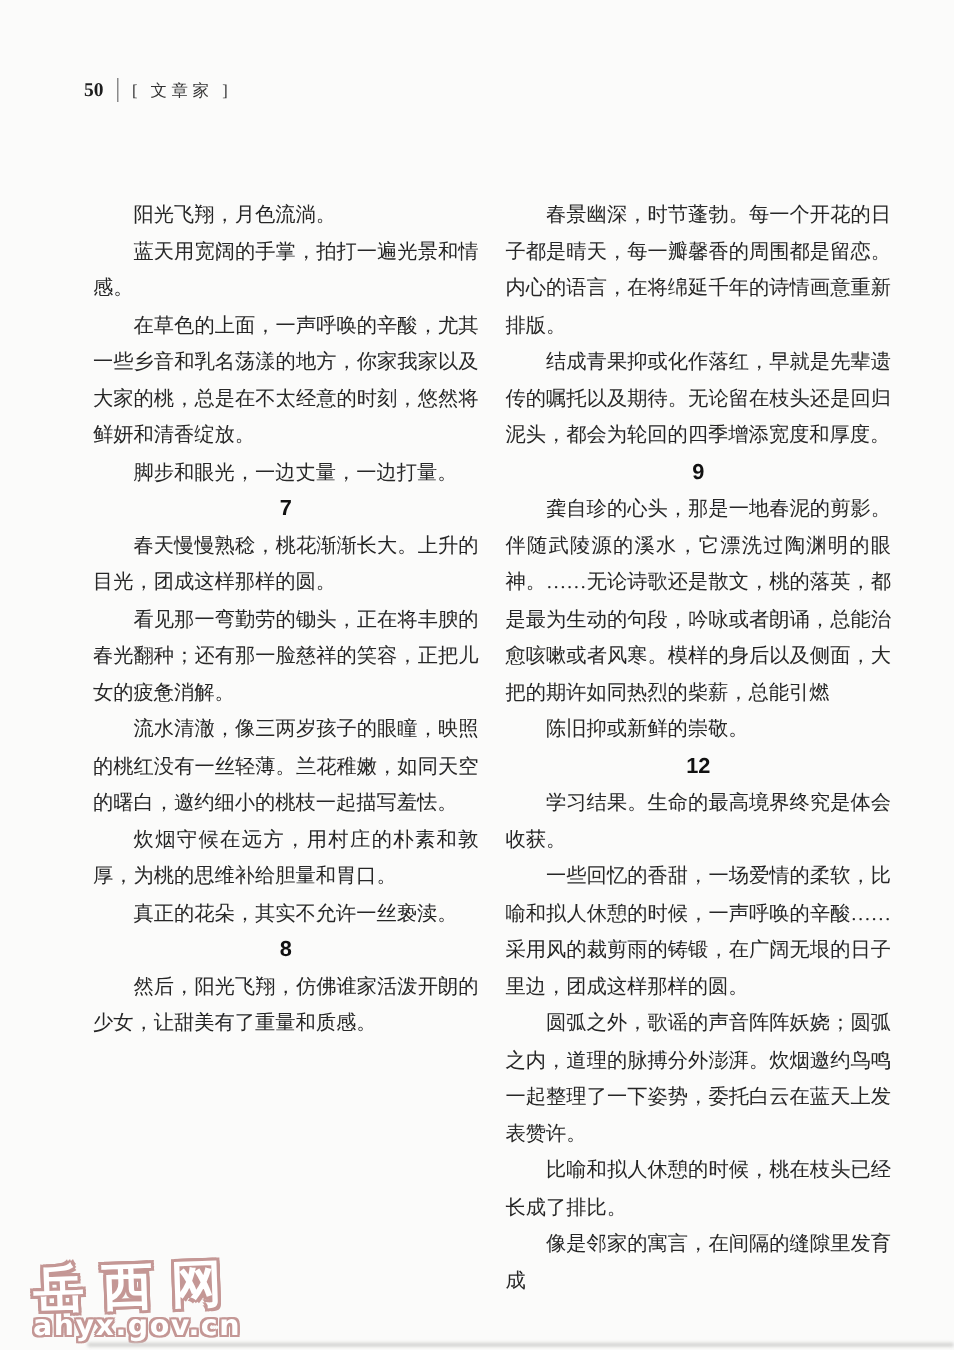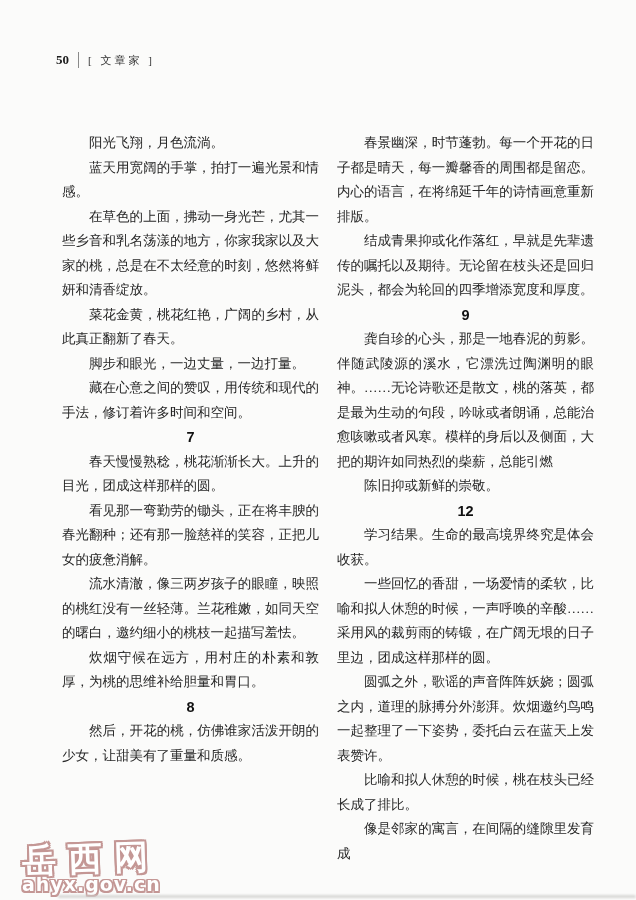--- a/index.html
+++ b/index.html
@@ -92,31 +92,30 @@
 
   <header class="page-header">
     <span class="pnum">50</span>
     <span class="hdiv"></span>
     <span class="plabel">[ 文章家 ]</span>
   </header>
 
   <div class="column col-left">
       <div class="para">阳光飞翔，月色流淌。</div>
       <div class="para">蓝天用宽阔的手掌，拍打一遍光景和情感。</div>
-      <div class="para">在草色的上面，拂动一身光芒，尤其一些乡音和乳名荡漾的地方，你家我家以及大家的桃，总是在不太经意的时刻，悠然将鲜妍和清香绽放。</div>
-      <div class="para">菜花金黄，桃花红艳，广阔的乡村，从此真正翻新了春天。</div>
+      <div class="para">在草色的上面，一声呼唤的辛酸，尤其一些乡音和乳名荡漾的地方，你家我家以及大家的桃，总是在不太经意的时刻，悠然将鲜妍和清香绽放。</div>
       <div class="para">脚步和眼光，一边丈量，一边打量。</div>
-      <div class="para">藏在心意之间的赞叹，用传统和现代的手法，修订着许多时间和空间。</div>
       <div class="sec-num">7</div>
       <div class="para">春天慢慢熟稔，桃花渐渐长大。上升的目光，团成这样那样的圆。</div>
       <div class="para">看见那一弯勤劳的锄头，正在将丰腴的春光翻种；还有那一脸慈祥的笑容，正把儿女的疲惫消解。</div>
       <div class="para">流水清澈，像三两岁孩子的眼瞳，映照的桃红没有一丝轻薄。兰花稚嫩，如同天空的曙白，邀约细小的桃枝一起描写羞怯。</div>
       <div class="para">炊烟守候在远方，用村庄的朴素和敦厚，为桃的思维补给胆量和胃口。</div>
+      <div class="para">真正的花朵，其实不允许一丝亵渎。</div>
       <div class="sec-num">8</div>
-      <div class="para">然后，开花的桃，仿佛谁家活泼开朗的少女，让甜美有了重量和质感。</div>
+      <div class="para">然后，阳光飞翔，仿佛谁家活泼开朗的少女，让甜美有了重量和质感。</div>
     </div>
 
   <div class="column col-right">
       <div class="para">春景幽深，时节蓬勃。每一个开花的日子都是晴天，每一瓣馨香的周围都是留恋。内心的语言，在将绵延千年的诗情画意重新排版。</div>
       <div class="para">结成青果抑或化作落红，早就是先辈遗传的嘱托以及期待。无论留在枝头还是回归泥头，都会为轮回的四季增添宽度和厚度。</div>
       <div class="sec-num">9</div>
       <div class="para">龚自珍的心头，那是一地春泥的剪影。伴随武陵源的溪水，它漂洗过陶渊明的眼神。……无论诗歌还是散文，桃的落英，都是最为生动的句段，吟咏或者朗诵，总能治愈咳嗽或者风寒。模样的身后以及侧面，大把的期许如同热烈的柴薪，总能引燃</div>
       <div class="para">陈旧抑或新鲜的崇敬。</div>
       <div class="sec-num">12</div>
       <div class="para">学习结果。生命的最高境界终究是体会收获。</div>

